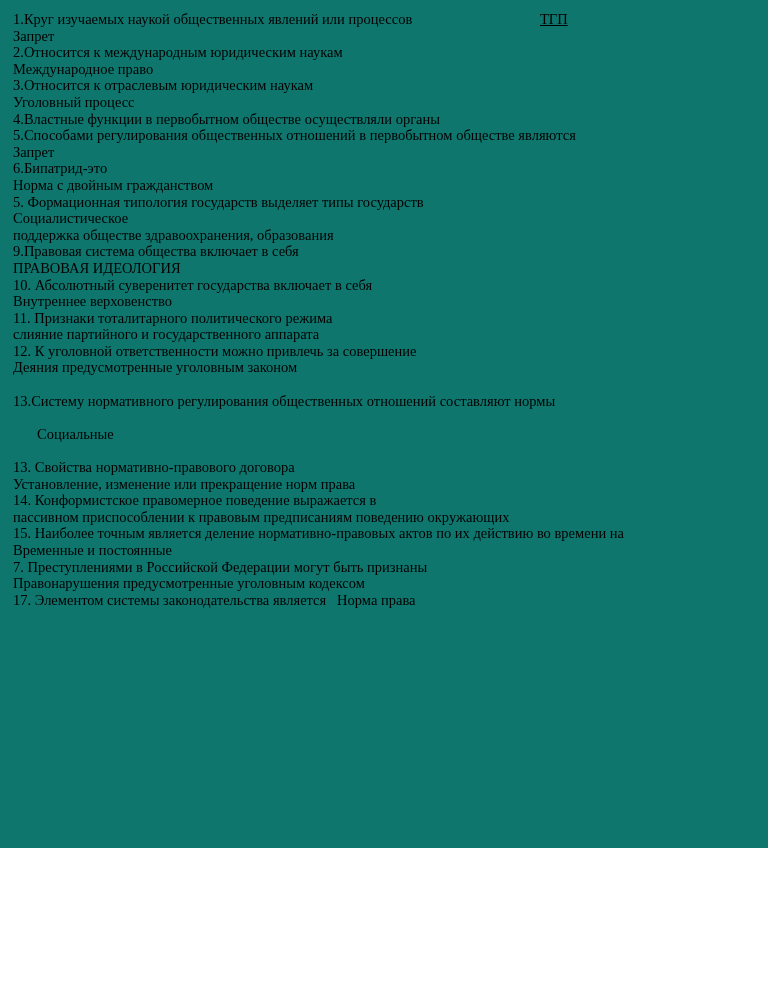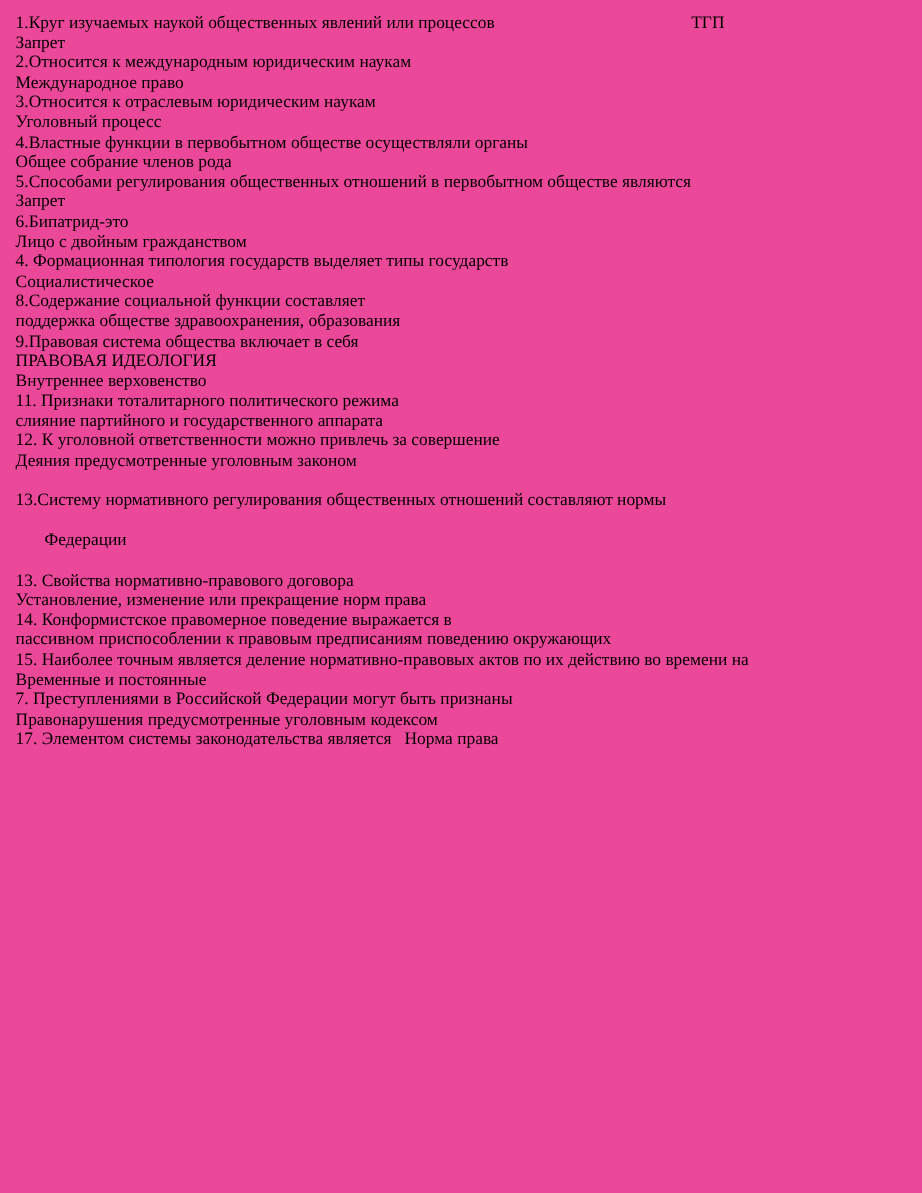--- a/index.html
+++ b/index.html
@@ -3,22 +3,22 @@
 <meta charset="utf-8">
 <style>
   html, body {
     margin: 0;
     padding: 0;
     background: #ffffff;
   }
   .page {
     position: relative;
     width: 768px;
-    height: 994px;
-    background: #ec4899;
+    height: 848px;
+    background: #0f766e;
     overflow: hidden;
     font-family: "Liberation Serif", "DejaVu Serif", serif;
     font-size: 14.5px;
     color: #000000;
   }
   .text-block {
     position: absolute;
     left: 13px;
     top: 11px;
     right: 8px;
@@ -29,60 +29,59 @@
     min-height: 16.6px;
     white-space: pre-wrap;
   }
   .line.blank {
     height: 16.6px;
   }
   .line.indent {
     padding-left: 24px;
   }
   .underline {
-    margin-left: 36px;
+    text-decoration: underline;
   }
   .tab {
     position: absolute;
     left: 527px;
     top: 0;
   }
 </style>
 </head>
 <body>
 
 <div class="page">
   <div class="text-block">
       <div class="line"><span class="">1.Круг изучаемых наукой общественных явлений или процессов</span><span class="underline tab">ТГП</span></div>
       <div class="line"><span class="">Запрет</span></div>
       <div class="line"><span class="">2.Относится к международным юридическим наукам</span></div>
       <div class="line"><span class="">Международное право</span></div>
       <div class="line"><span class="">3.Относится к отраслевым юридическим наукам</span></div>
       <div class="line"><span class="">Уголовный процесс</span></div>
       <div class="line"><span class="">4.Властные функции в первобытном обществе осуществляли органы</span></div>
-      <div class="line"><span class="">Общее собрание членов рода</span></div>
       <div class="line"><span class="">5.Способами регулирования общественных отношений в первобытном обществе являются</span></div>
       <div class="line"><span class="">Запрет</span></div>
       <div class="line"><span class="">6.Бипатрид-это</span></div>
-      <div class="line"><span class="">Лицо с двойным гражданством</span></div>
-      <div class="line"><span class="">4. Формационная типология государств выделяет типы государств</span></div>
+      <div class="line"><span class="">Норма с двойным гражданством</span></div>
+      <div class="line"><span class="">5. Формационная типология государств выделяет типы государств</span></div>
       <div class="line"><span class="">Социалистическое</span></div>
-      <div class="line"><span class="">8.Содержание социальной функции составляет</span></div>
       <div class="line"><span class="">поддержка обществе здравоохранения, образования</span></div>
       <div class="line"><span class="">9.Правовая система общества включает в себя</span></div>
       <div class="line"><span class="">ПРАВОВАЯ ИДЕОЛОГИЯ</span></div>
+      <div class="line"><span class="">10. Абсолютный суверенитет государства включает в себя</span></div>
       <div class="line"><span class="">Внутреннее верховенство</span></div>
       <div class="line"><span class="">11. Признаки тоталитарного политического режима</span></div>
       <div class="line"><span class="">слияние партийного и государственного аппарата</span></div>
       <div class="line"><span class="">12. К уголовной ответственности можно привлечь за совершение</span></div>
       <div class="line"><span class="">Деяния предусмотренные уголовным законом</span></div>
       <div class="line blank"></div>
       <div class="line"><span class="">13.Систему нормативного регулирования общественных отношений составляют нормы</span></div>
       <div class="line blank"></div>
-      <div class="line indent"><span class="">Федерации</span></div>
+      <div class="line indent"><span class="">Социальные</span></div>
       <div class="line blank"></div>
       <div class="line"><span class="">13. Свойства нормативно-правового договора</span></div>
       <div class="line"><span class="">Установление, изменение или прекращение норм права</span></div>
       <div class="line"><span class="">14. Конформистское правомерное поведение выражается в</span></div>
       <div class="line"><span class="">пассивном приспособлении к правовым предписаниям поведению окружающих</span></div>
       <div class="line"><span class="">15. Наиболее точным является деление нормативно-правовых актов по их действию во времени на</span></div>
       <div class="line"><span class="">Временные и постоянные</span></div>
       <div class="line"><span class="">7. Преступлениями в Российской Федерации могут быть признаны</span></div>
       <div class="line"><span class="">Правонарушения предусмотренные уголовным кодексом</span></div>
       <div class="line"><span class="">17. Элементом системы законодательства является   Норма права</span></div>

